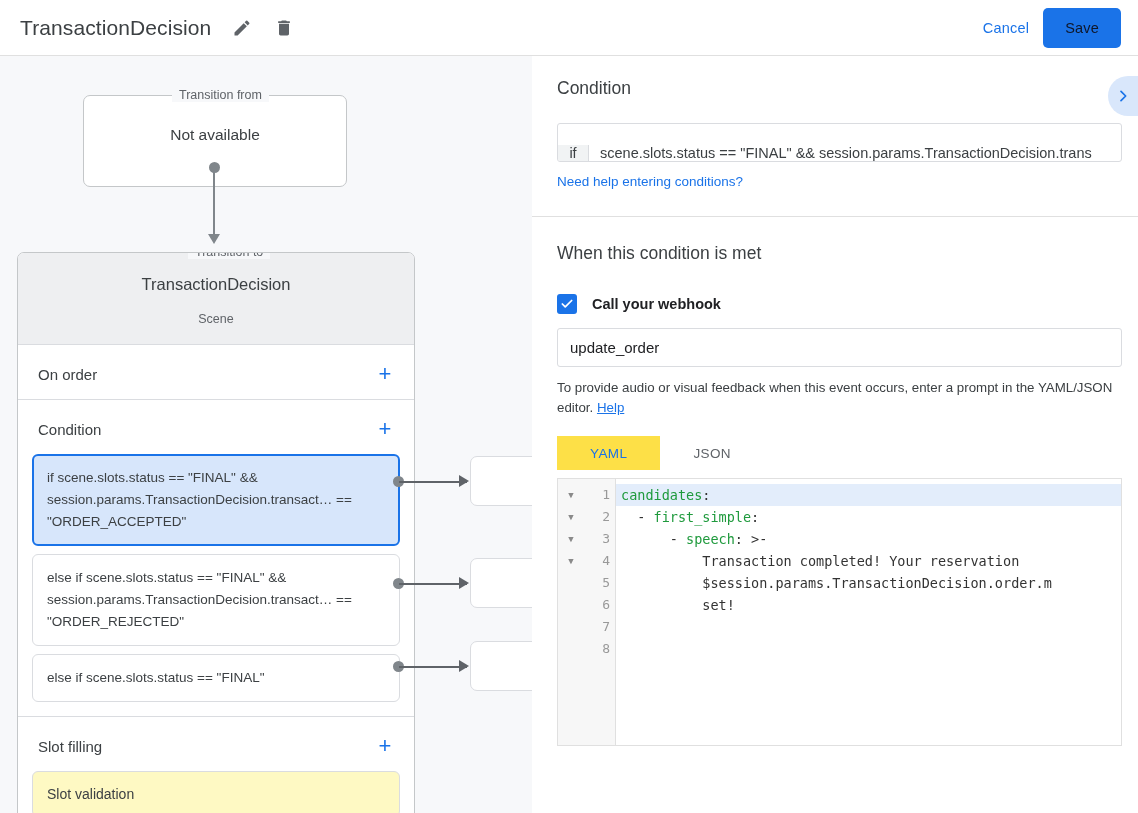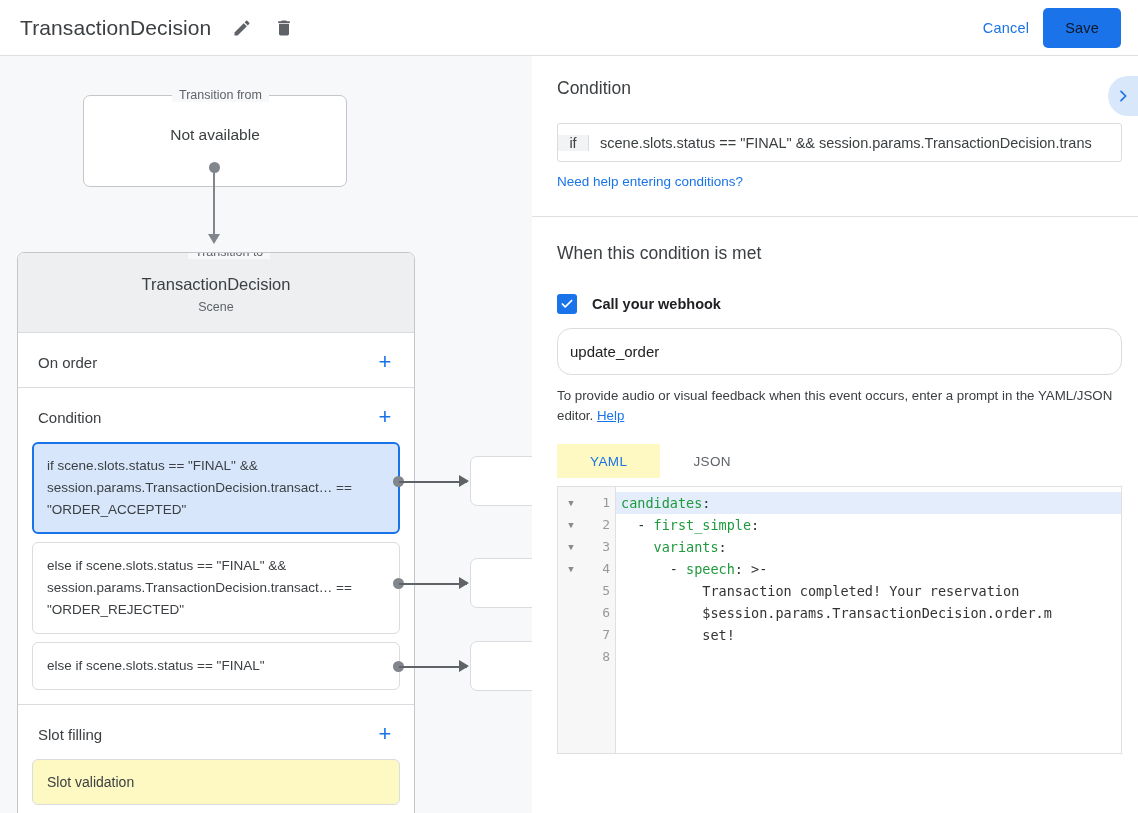--- a/index.html
+++ b/index.html
@@ -112,21 +112,21 @@
     overflow: hidden;
   }
   #transition-to > .legend { left: 170px; top: -8px; }
   #scene-header {
     background: #eeeff1;
     padding: 22px 0 18px 0;
     text-align: center;
     border-bottom: 1px solid #dadce0;
   }
   #scene-name { font-size: 16.5px; color: #3c4043; }
-  #scene-type { font-size: 12.5px; color: #5f6368; margin-top: 6px; }
+  #scene-type { font-size: 12.5px; color: #5f6368; margin-top: 18px; }
 
   .section { border-bottom: 1px solid #dadce0; padding: 0 0 0 0; }
   .section:last-child { border-bottom: none; }
   .section-head {
     display: flex; align-items: center;
     padding: 18px 18px 14px 20px;
   }
   .section-title { font-size: 15px; color: #3c4043; }
   .add-btn {
     margin-left: auto; color: #1a73e8;
@@ -197,21 +197,21 @@
   }
   #expand-button {
     position: absolute; right: 0; top: 20px;
     width: 30px; height: 40px;
     background: #d9e7fb;
     border-radius: 20px 0 0 20px;
     display: flex; align-items: center; justify-content: center;
     cursor: pointer;
   }
   #condition-field-row {
-    display: flex; align-items: center;
+    display: flex; align-items: flex-end;
     margin: 24px 16px 0 25px;
     height: 39px;
     border: 1px solid #dadce0;
     border-radius: 3px;
     overflow: hidden;
     background: #fff;
   }
   #condition-prefix {
     width: 31px; background: #f1f3f4;
     display: flex; align-items: center; justify-content: center;
@@ -253,35 +253,35 @@
     letter-spacing: .6px;
     padding: 4px 7px; border-radius: 3px;
   }
   .hint {
     margin-top: 11px; font-size: 13.3px; color: #3c4043; line-height: 20px;
   }
   .hint a, .inline-link {
     color: #1a73e8; text-decoration: underline; cursor: pointer;
   }
   #webhook-input {
-    margin-top: 14px; width: 100%; height: 47px;
-    border: 1px solid #dadce0; border-radius: 14px;
+    margin-top: 14px; width: 100%; height: 39px;
+    border: 1px solid #dadce0; border-radius: 3px;
     padding: 0 12px; font-size: 15px; color: #202124;
     font-family: "Liberation Sans", sans-serif; outline: none;
     background: #fff;
   }
 
   #tabs { display: flex; margin-top: 18px; }
   .tab {
     height: 34px; padding: 0 33px;
     display: flex; align-items: center; justify-content: center;
     font-size: 13.5px; color: #5f6368; cursor: pointer;
     letter-spacing: .4px;
   }
-  .tab.active { background: #fef9c3; color: #1a73e8; font-weight: 400; }
+  .tab.active { background: #fde047; color: #1a73e8; font-weight: 400; }
 
   
   #editor {
     margin-top: 8px;
     border: 1px solid #e0e0e0;
     border-left: 1px solid #e0e0e0;
     height: 268px;
     display: flex;
     background: #ffffff;
     overflow: hidden;
@@ -464,21 +464,20 @@
           <div class="ln-cell">3</div>
           <div class="ln-cell">4</div>
           <div class="ln-cell">5</div>
           <div class="ln-cell">6</div>
           <div class="ln-cell">7</div>
           <div class="ln-cell">8</div>
         </div>
       <div id="code-area">
           <div class="code-line hl"><span class="k">candidates</span>:</div>
           <div class="code-line">  - <span class="k">first_simple</span>:</div>
-          <div class="code-line">    <span class="k">variants</span>:</div>
           <div class="code-line">      - <span class="k">speech</span>: &gt;-</div>
           <div class="code-line">          Transaction completed! Your reservation</div>
           <div class="code-line">          $session.params.TransactionDecision.order.m</div>
           <div class="code-line">          set!</div>
           <div class="code-line"></div>
         </div>
     </div>
   </div>
 </div>
 

